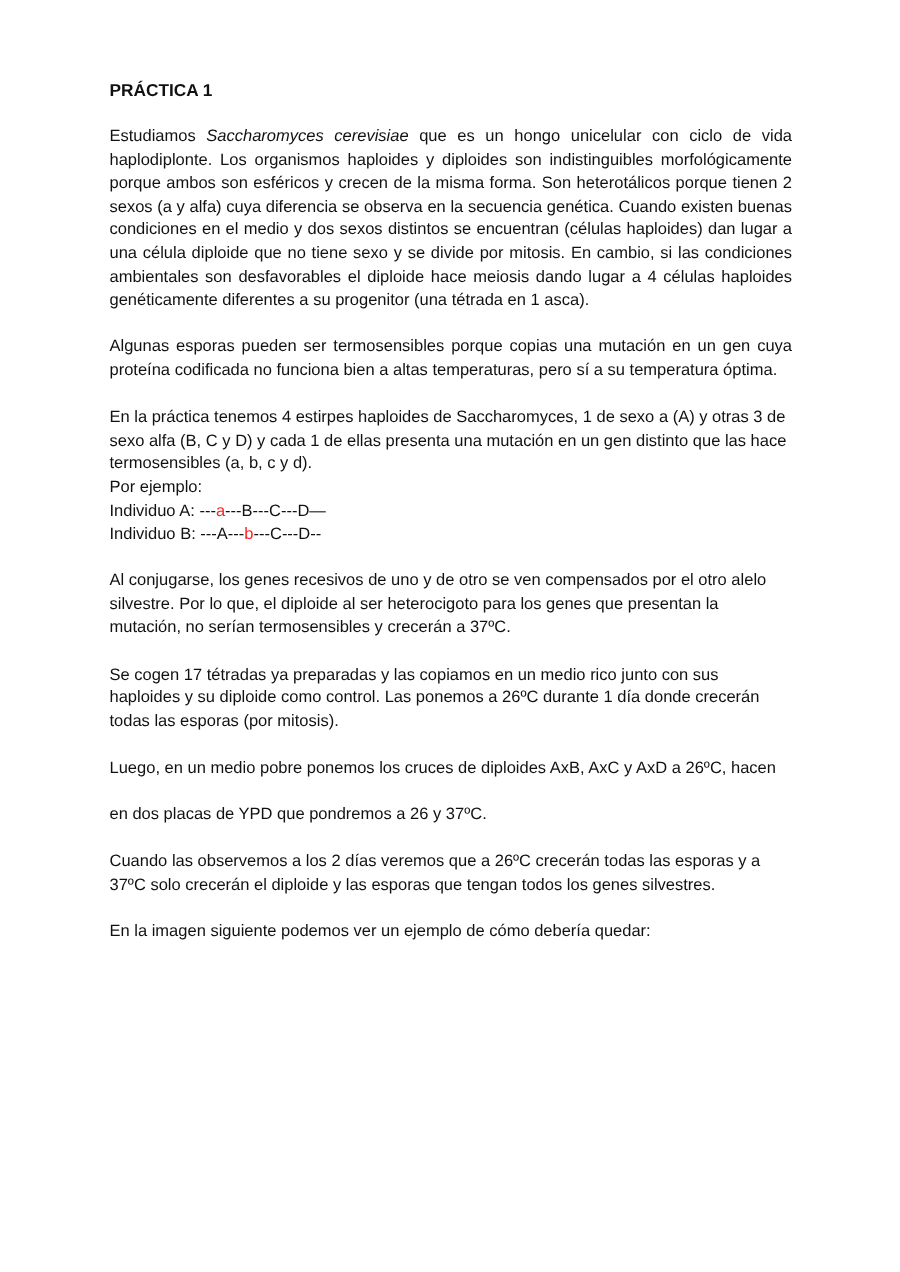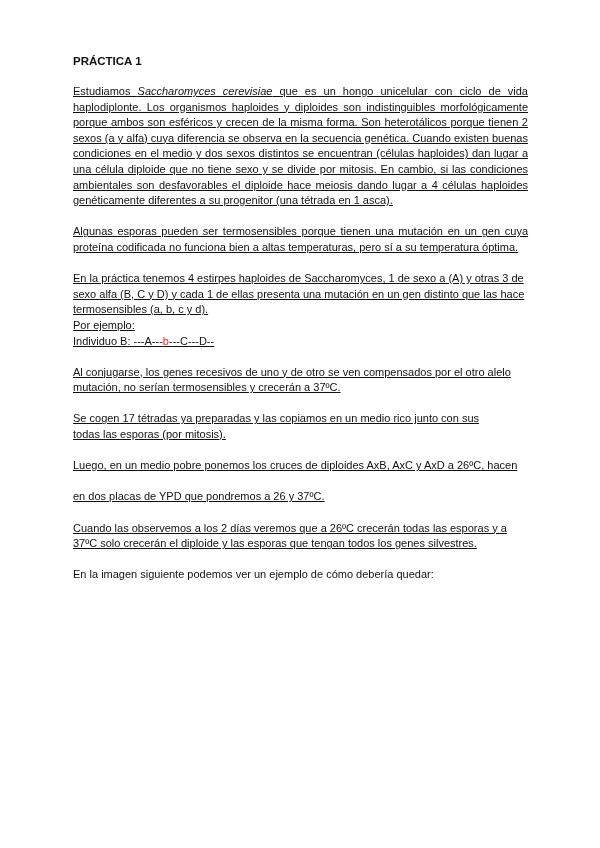--- a/index.html
+++ b/index.html
@@ -25,49 +25,52 @@
       font-weight: bold;
       font-size: 11.5px;
       line-height: 15px;
       margin: 0 0 15px 0;
     }
     .para {
       font-size: 11px;
       line-height: 15.6px;
       margin: 0 0 15.6px 0;
     }
-    .justify { text-align: justify; text-decoration: underline; }
+    .justify { text-align: justify; }
     .left { text-align: left; }
     .it { font-style: italic; }
     .red { color: #ff2020; }
-    .line { display: block; text-decoration: underline; }
+    .line { display: block; }
   </style>
 </head>
 <body>
 
 <div class="page">
   <div class="title">PRÁCTICA 1</div>
 
   <p class="para justify"><span>Estudiamos </span><span class="it">Saccharomyces cerevisiae</span><span> que es un hongo unicelular con ciclo de vida haplodiplonte. Los organismos haploides y diploides son indistinguibles morfológicamente porque ambos son esféricos y crecen de la misma forma. Son heterotálicos porque tienen 2 sexos (a y alfa) cuya diferencia se observa en la secuencia genética. Cuando existen buenas condiciones en el medio y dos sexos distintos se encuentran (células haploides) dan lugar a una célula diploide que no tiene sexo y se divide por mitosis. En cambio, si las condiciones ambientales son desfavorables el diploide hace meiosis dando lugar a 4 células haploides genéticamente diferentes a su progenitor (una tétrada en 1 asca).</span></p>
 
-  <p class="para justify">Algunas esporas pueden ser termosensibles porque tienen una mutación en un gen cuya proteína codificada no funciona bien a altas temperaturas, pero sí a su temperatura óptima.</p>
+  <p class="para justify">Algunas esporas pueden ser termosensibles porque copias una mutación en un gen cuya proteína codificada no funciona bien a altas temperaturas, pero sí a su temperatura óptima.</p>
 
   <div class="para left">
     <span class="line">En la práctica tenemos 4 estirpes haploides de Saccharomyces, 1 de sexo a (A) y otras 3 de sexo alfa (B, C y D) y cada 1 de ellas presenta una mutación en un gen distinto que las hace termosensibles (a, b, c y d).</span>
     <span class="line">Por ejemplo:</span>
+    <span class="line"><span>Individuo A: ---</span><span class="red">a</span><span>---B---C---D—</span></span>
     <span class="line"><span>Individuo B: ---A---</span><span class="red">b</span><span>---C---D--</span></span>
   </div>
 
   <div class="para left">
     <span class="line">Al conjugarse, los genes recesivos de uno y de otro se ven compensados por el otro alelo</span>
+    <span class="line">silvestre. Por lo que, el diploide al ser heterocigoto para los genes que presentan la</span>
     <span class="line">mutación, no serían termosensibles y crecerán a 37ºC.</span>
   </div>
 
   <div class="para left">
     <span class="line">Se cogen 17 tétradas ya preparadas y las copiamos en un medio rico junto con sus</span>
+    <span class="line">haploides y su diploide como control. Las ponemos a 26ºC durante 1 día donde crecerán</span>
     <span class="line">todas las esporas (por mitosis).</span>
   </div>
 
   <div class="para left">
     <span class="line">Luego, en un medio pobre ponemos los cruces de diploides AxB, AxC y AxD a 26ºC, hacen</span>
   </div>
 
   <div class="para left">
     <span class="line">en dos placas de YPD que pondremos a 26 y 37ºC.</span>
   </div>

